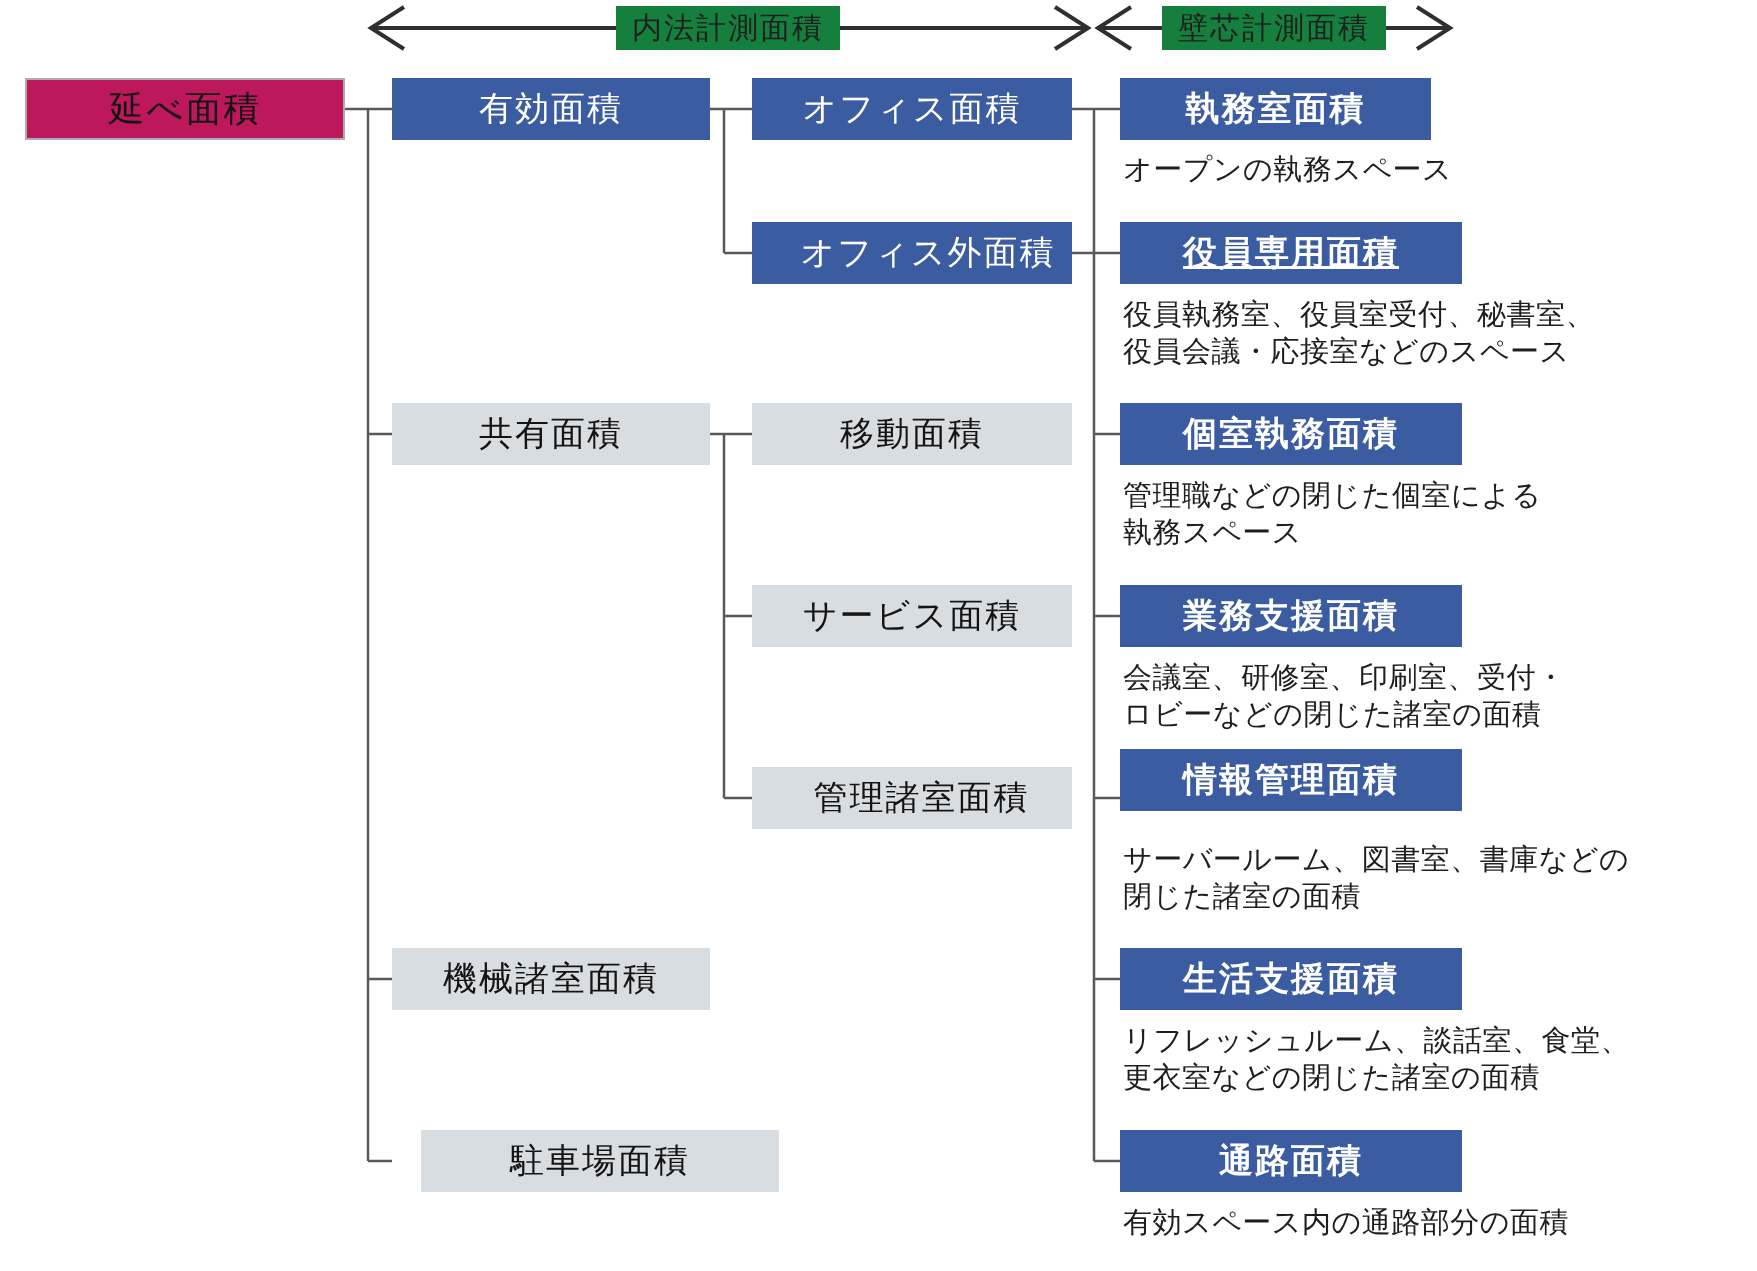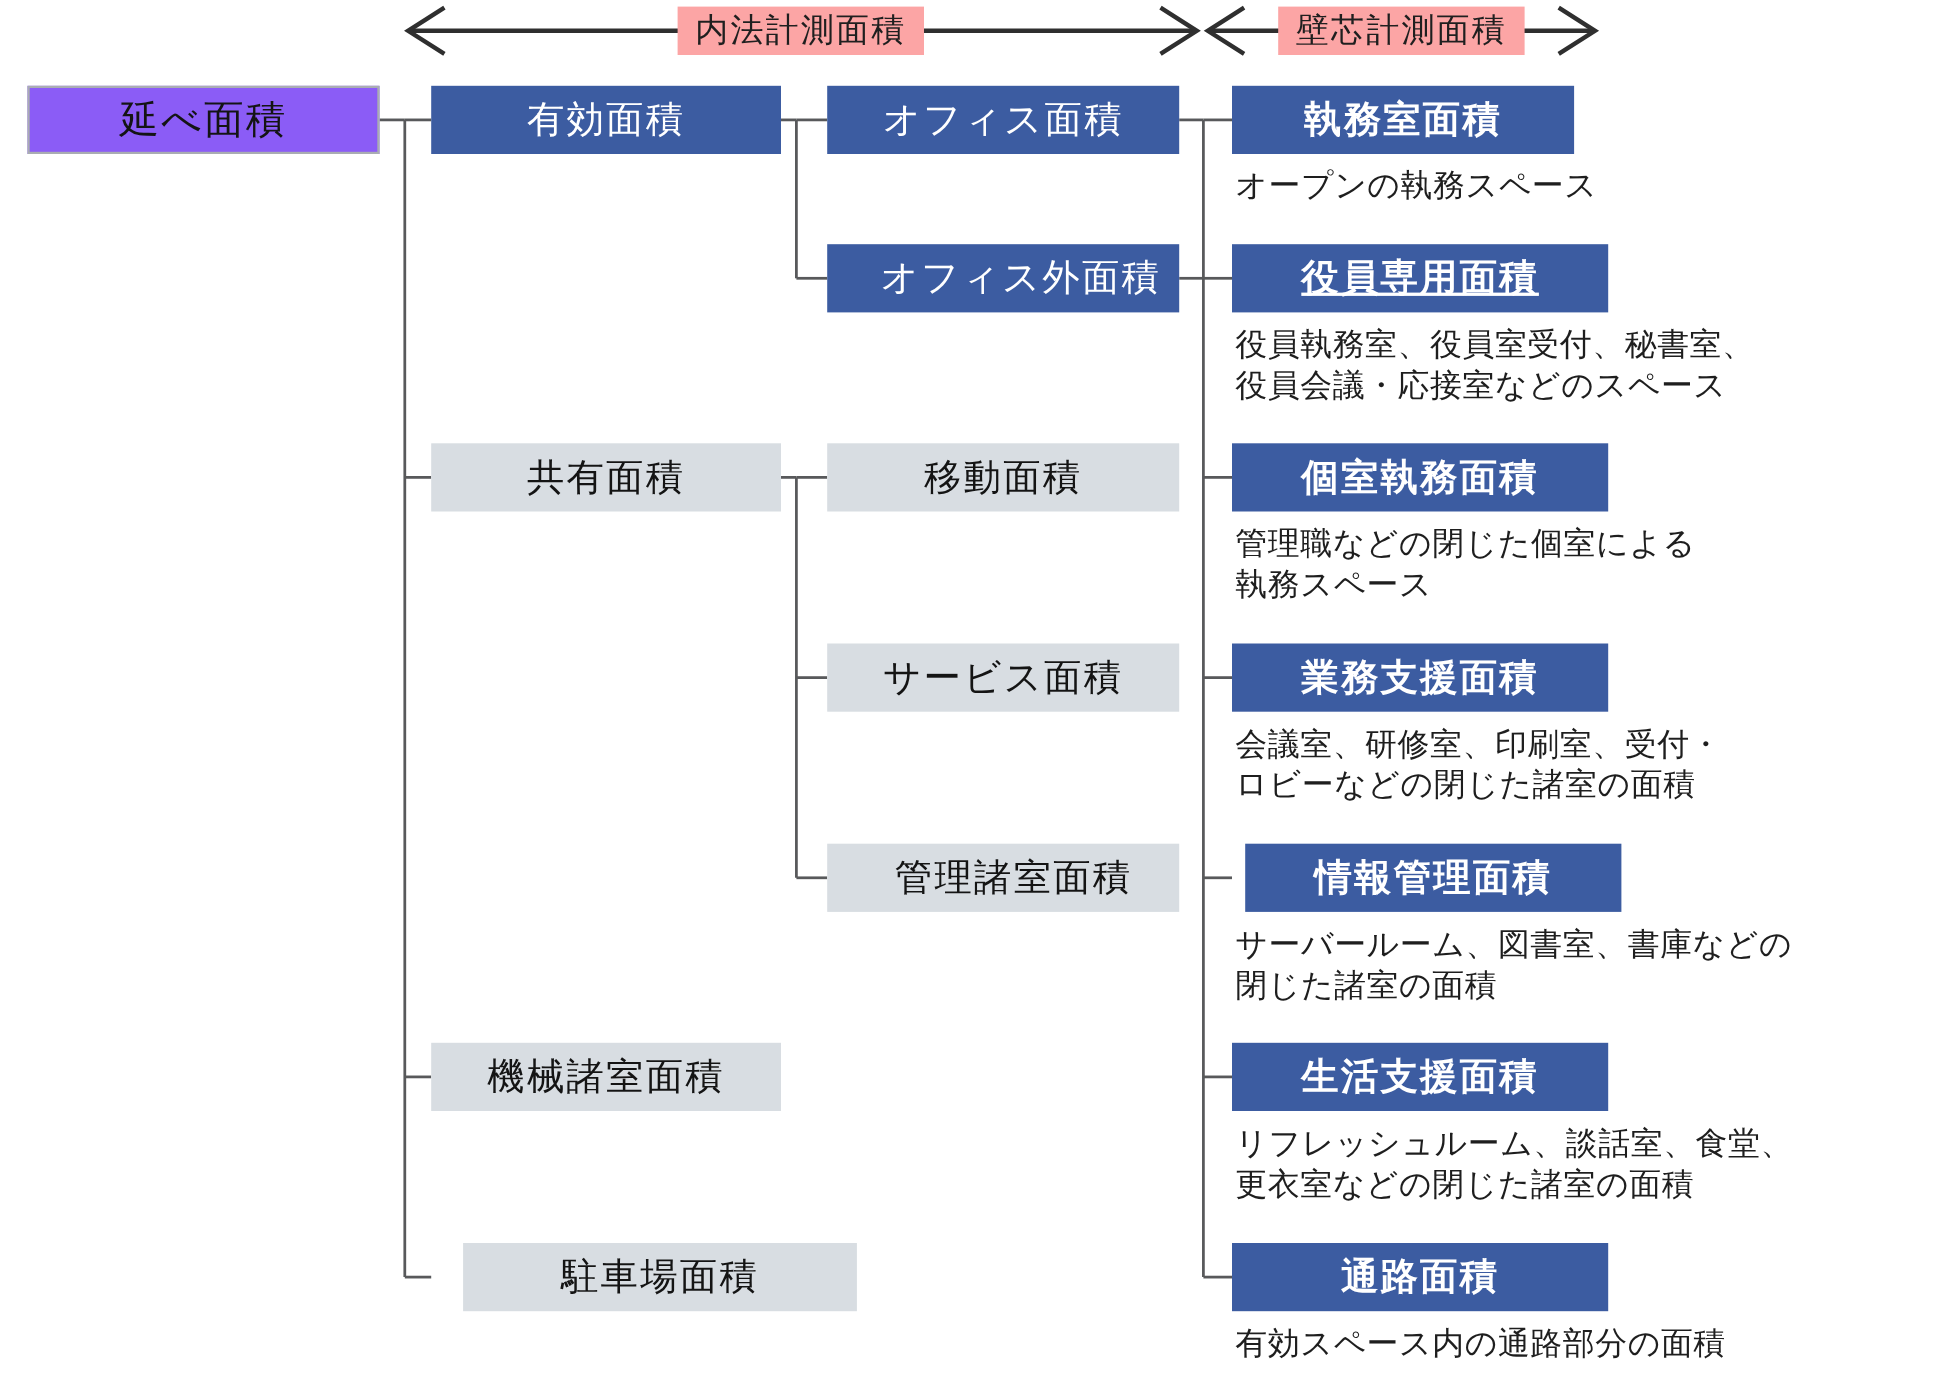--- a/index.html
+++ b/index.html
@@ -10,34 +10,34 @@
   }
   html, body { margin:0; padding:0; }
   body {
     width:1757px; height:1271px; position:relative; background:#ffffff;
     font-family:"Liberation Sans","DejaVu Sans",sans-serif;
     overflow:hidden;
   }
   svg.wires { position:absolute; left:0; top:0; width:1757px; height:1271px; }
   .measure-label {
     position:absolute; top:6px; transform:translateX(-50%);
-    background:#fca5a5; padding:0 16px;
+    background:#15803d; padding:0 16px;
     font-size:30px; line-height:44px; color:#1f1f1f; letter-spacing:2px;
     white-space:nowrap;
   }
   .box {
     position:absolute; height:62px; box-sizing:border-box;
     display:flex; align-items:center; justify-content:center;
     font-size:34px; letter-spacing:2px; white-space:nowrap;
   }
   .box.blue { background:var(--box-blue); color:#ffffff; }
   .box.blue.heavy { font-weight:bold; }
   .box.gray { background:var(--box-gray); color:#141414; }
   .box.root {
-    background:#8b5cf6; border:2px solid #a9adb2; color:#141414;
+    background:#be185d; border:2px solid #a9adb2; color:#141414;
     font-size:36px;
   }
   .desc {
     position:absolute; width:640px;
     font-size:29px; line-height:37px; color:#1e1e1e;
     white-space:pre-line; letter-spacing:0.5px;
   }
 </style>
 </head>
 <body>
@@ -113,21 +113,21 @@
 役員会議・応接室などのスペース</div>
 
 <div class="box blue heavy" style="left:1120px; top:403px; width:342px;">個室執務面積</div>
 <div class="desc" style="left:1123px; top:477px;">管理職などの閉じた個室による
 執務スペース</div>
 
 <div class="box blue heavy" style="left:1120px; top:585px; width:342px;">業務支援面積</div>
 <div class="desc" style="left:1123px; top:659px;">会議室、研修室、印刷室、受付・
 ロビーなどの閉じた諸室の面積</div>
 
-<div class="box blue heavy" style="left:1120px; top:767px; width:342px;margin-left:12px;">情報管理面積</div>
+<div class="box blue heavy" style="left:1120px; top:749px; width:342px;">情報管理面積</div>
 <div class="desc" style="left:1123px; top:841px;">サーバールーム、図書室、書庫などの
 閉じた諸室の面積</div>
 
 <div class="box blue heavy" style="left:1120px; top:948px; width:342px;">生活支援面積</div>
 <div class="desc" style="left:1123px; top:1022px;">リフレッシュルーム、談話室、食堂、
 更衣室などの閉じた諸室の面積</div>
 
 <div class="box blue heavy" style="left:1120px; top:1130px; width:342px;">通路面積</div>
 <div class="desc" style="left:1123px; top:1204px;">有効スペース内の通路部分の面積</div>
 

